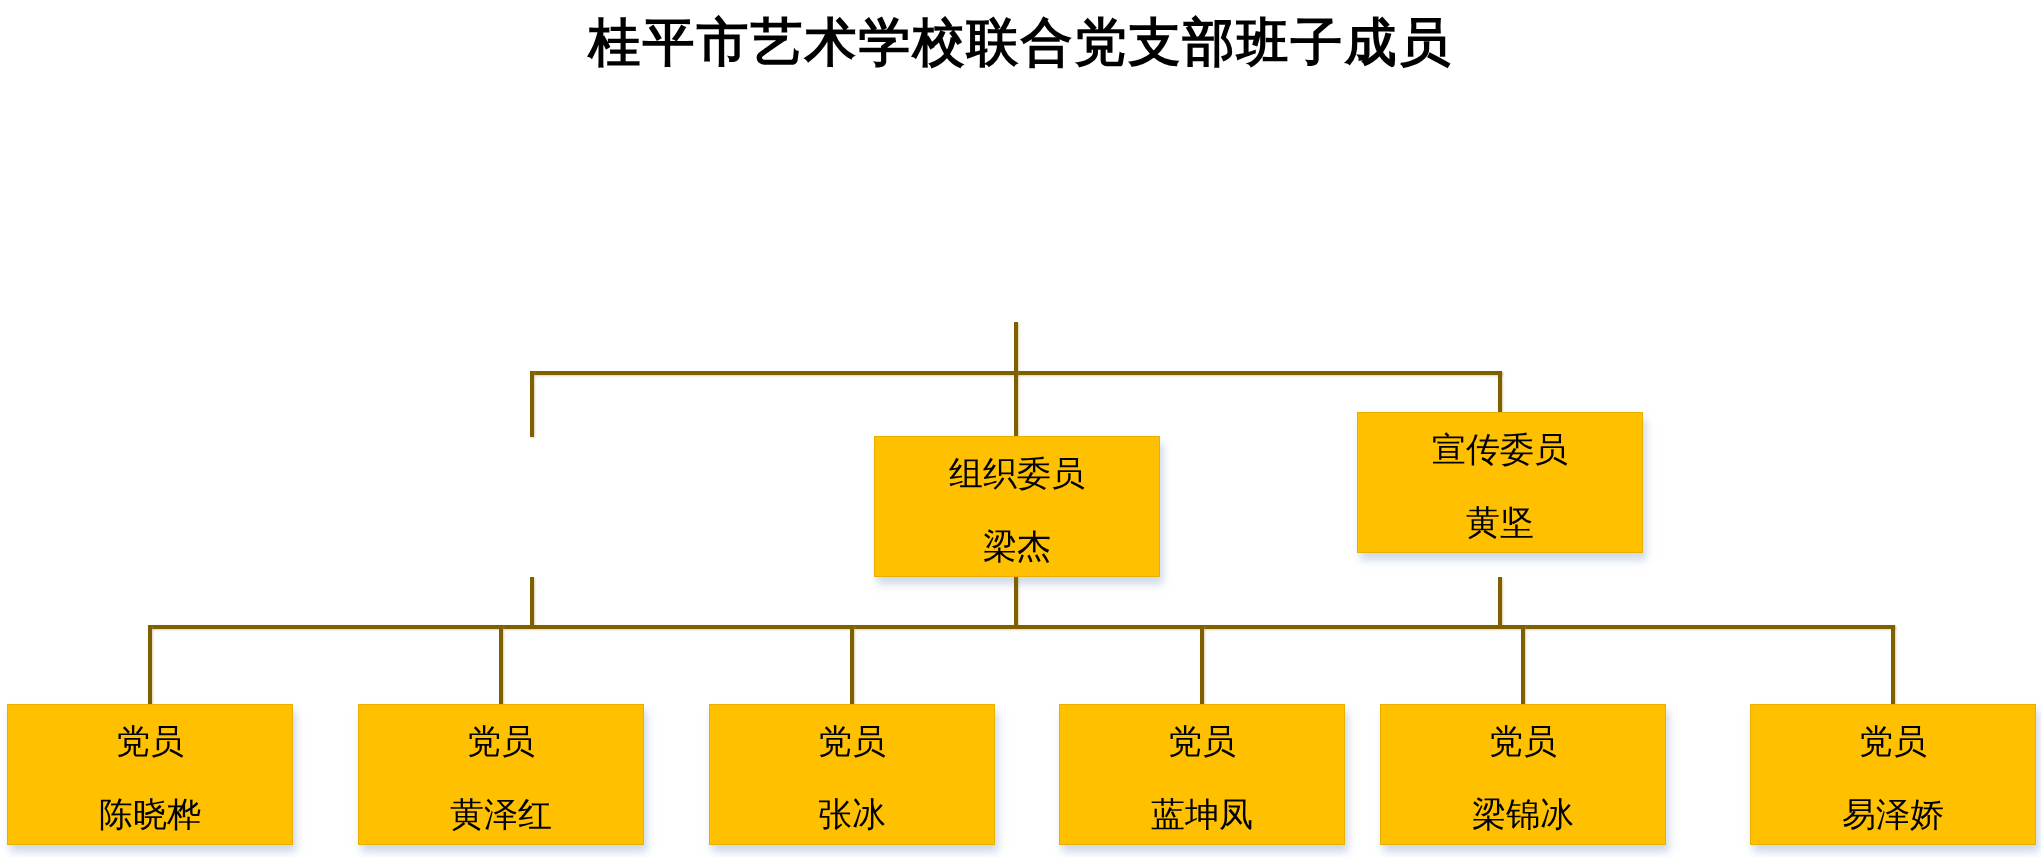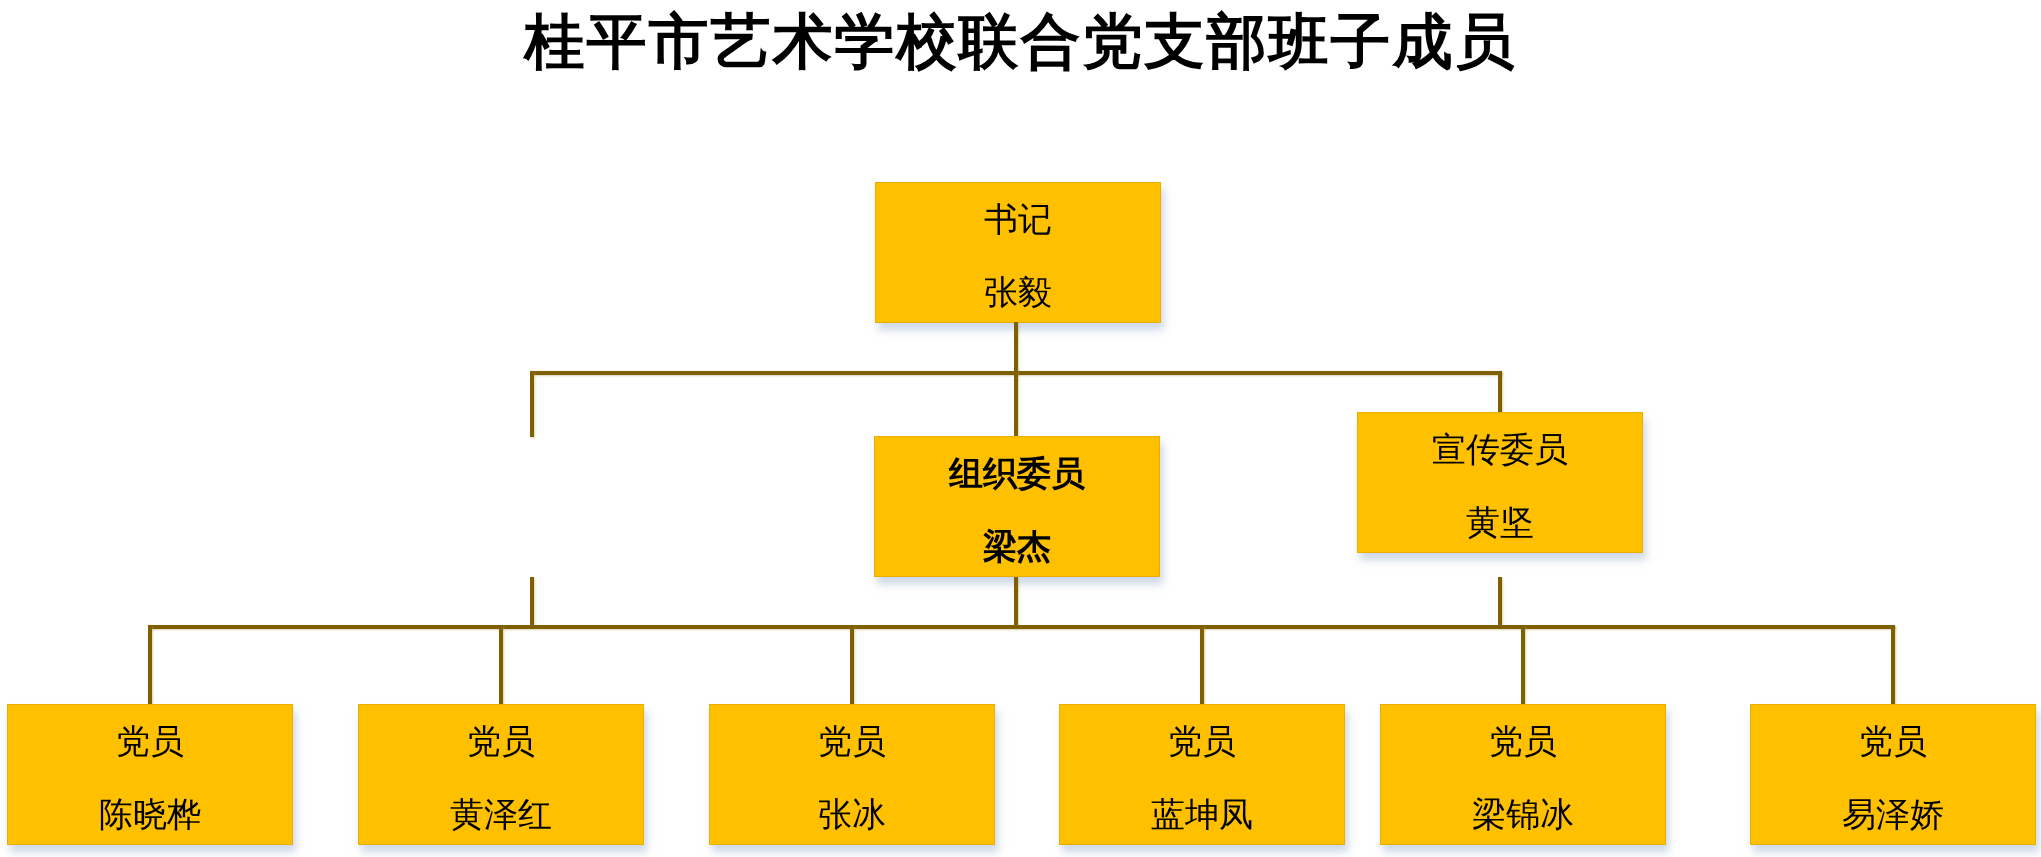--- a/index.html
+++ b/index.html
@@ -16,21 +16,21 @@
     font-family: "Liberation Sans", sans-serif;
   }
   .title {
     position: absolute;
     top: 0;
     left: 0;
     width: 100%;
     height: 84px;
     line-height: 84px;
     text-align: center;
-    font-size: 60px;
+    font-size: 52px;
     font-weight: bold;
     color: #000000;
     margin: 0;
     letter-spacing: 2px;
     font-family: "Liberation Sans", sans-serif;
   }
   .node {
     position: absolute;
     width: 286px;
     height: 141px;
@@ -59,32 +59,28 @@
     box-shadow: 1px 1px 2px rgba(178, 154, 77, 0.45);
   }
 </style>
 </head>
 <body>
 
 <div class="canvas">
 
   <h1 class="title">桂平市艺术学校联合党支部班子成员</h1>
 
-  <div class="node" style="left:875px; top:182px;">
-    <span class="role">书记</span>
-    <span class="name">张毅</span>
-  </div>
 
   <div class="line" style="left:1014px; top:322px; width:4px; height:53px;"></div>
   <div class="line" style="left:530px; top:371px; width:972px; height:4px;"></div>
   <div class="line" style="left:530px; top:371px; width:4px; height:66px;"></div>
   <div class="line" style="left:1014px; top:371px; width:4px; height:66px;"></div>
   <div class="line" style="left:1498px; top:371px; width:4px; height:66px;"></div>
 
-  <div class="node" style="left:874px; top:436px;font-weight:bold;">
+  <div class="node" style="left:874px; top:436px;">
     <span class="role">组织委员</span>
     <span class="name">梁杰</span>
   </div>
   <div class="node" style="left:1357px; top:412px;">
     <span class="role">宣传委员</span>
     <span class="name">黄坚</span>
   </div>
 
   <div class="line" style="left:530px; top:577px; width:4px; height:50px;"></div>
   <div class="line" style="left:1014px; top:577px; width:4px; height:50px;"></div>

